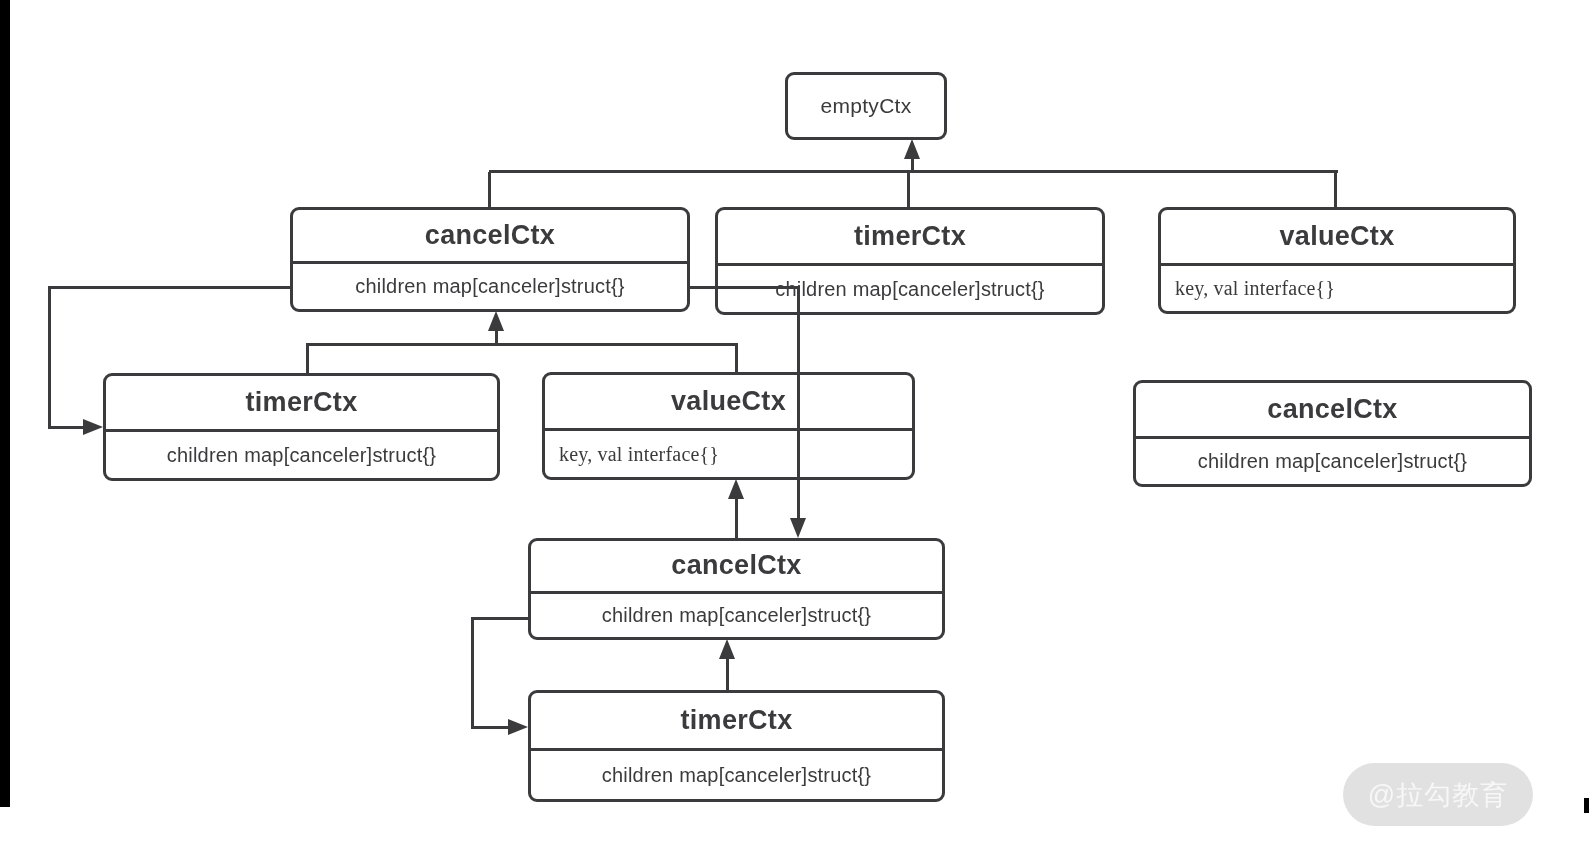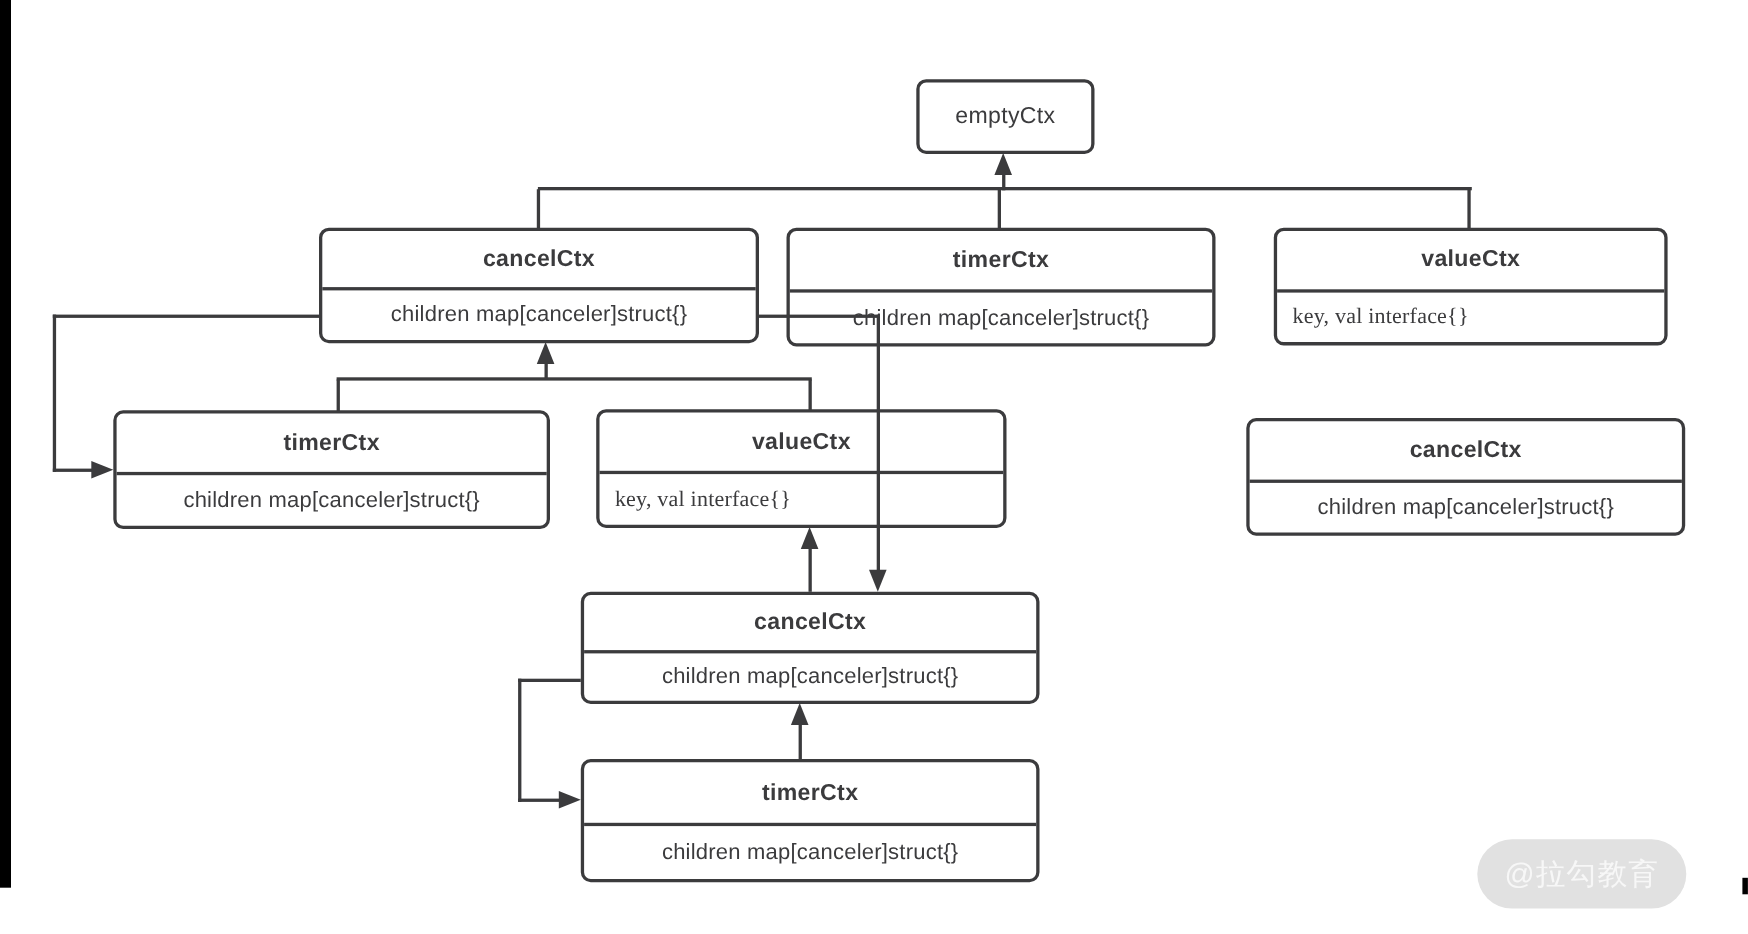--- a/index.html
+++ b/index.html
@@ -16,21 +16,21 @@
   }
   .canvas{position:relative;width:1589px;height:849px;background:#ffffff;}
 
   
   .node{
     position:absolute;background:#ffffff;border:3px solid var(--line-color);
     border-radius:9px;display:flex;flex-direction:column;z-index:1;
   }
   .node-title{
     flex:0 0 52%;display:flex;align-items:center;justify-content:center;
-    font-weight:bold;font-size:21px;letter-spacing:.3px;
+    font-weight:bold;font-size:27px;letter-spacing:.3px;
   }
   .node-body{
     flex:1 1 auto;border-top:3px solid var(--line-color);
     display:flex;align-items:center;justify-content:center;
     font-size:20px;letter-spacing:.2px;
   }
   .node-body.align-left{justify-content:flex-start;padding-left:14px;font-family:Liberation Serif, serif;}
   .single .node-title{flex:1 1 auto;font-weight:normal;font-size:21px;}
 
   
@@ -86,21 +86,21 @@
   <div class="arrow up" style="left:728px;top:479px;"></div>
 
   <div class="line" style="left:726px;top:657px;width:3px;height:33px;"></div>
   <div class="arrow up" style="left:719px;top:639px;"></div>
 
   <div class="line" style="left:471px;top:617px;width:57px;height:3px;"></div>
   <div class="line" style="left:471px;top:617px;width:3px;height:112px;"></div>
   <div class="line" style="left:471px;top:726px;width:39px;height:3px;"></div>
   <div class="arrow right" style="left:508px;top:719px;"></div>
 
-  <div class="node single" style="left:833px;top:72px;width:162px;height:68px;">
+  <div class="node single" style="left:785px;top:72px;width:162px;height:68px;">
     <div class="node-title">emptyCtx</div>
   </div>
 
   <div class="node" style="left:290px;top:207px;width:400px;height:105px;">
     <div class="node-title">cancelCtx</div>
     <div class="node-body">children map[canceler]struct{}</div>
   </div>
 
   <div class="node" style="left:715px;top:207px;width:390px;height:108px;">
     <div class="node-title">timerCtx</div>

